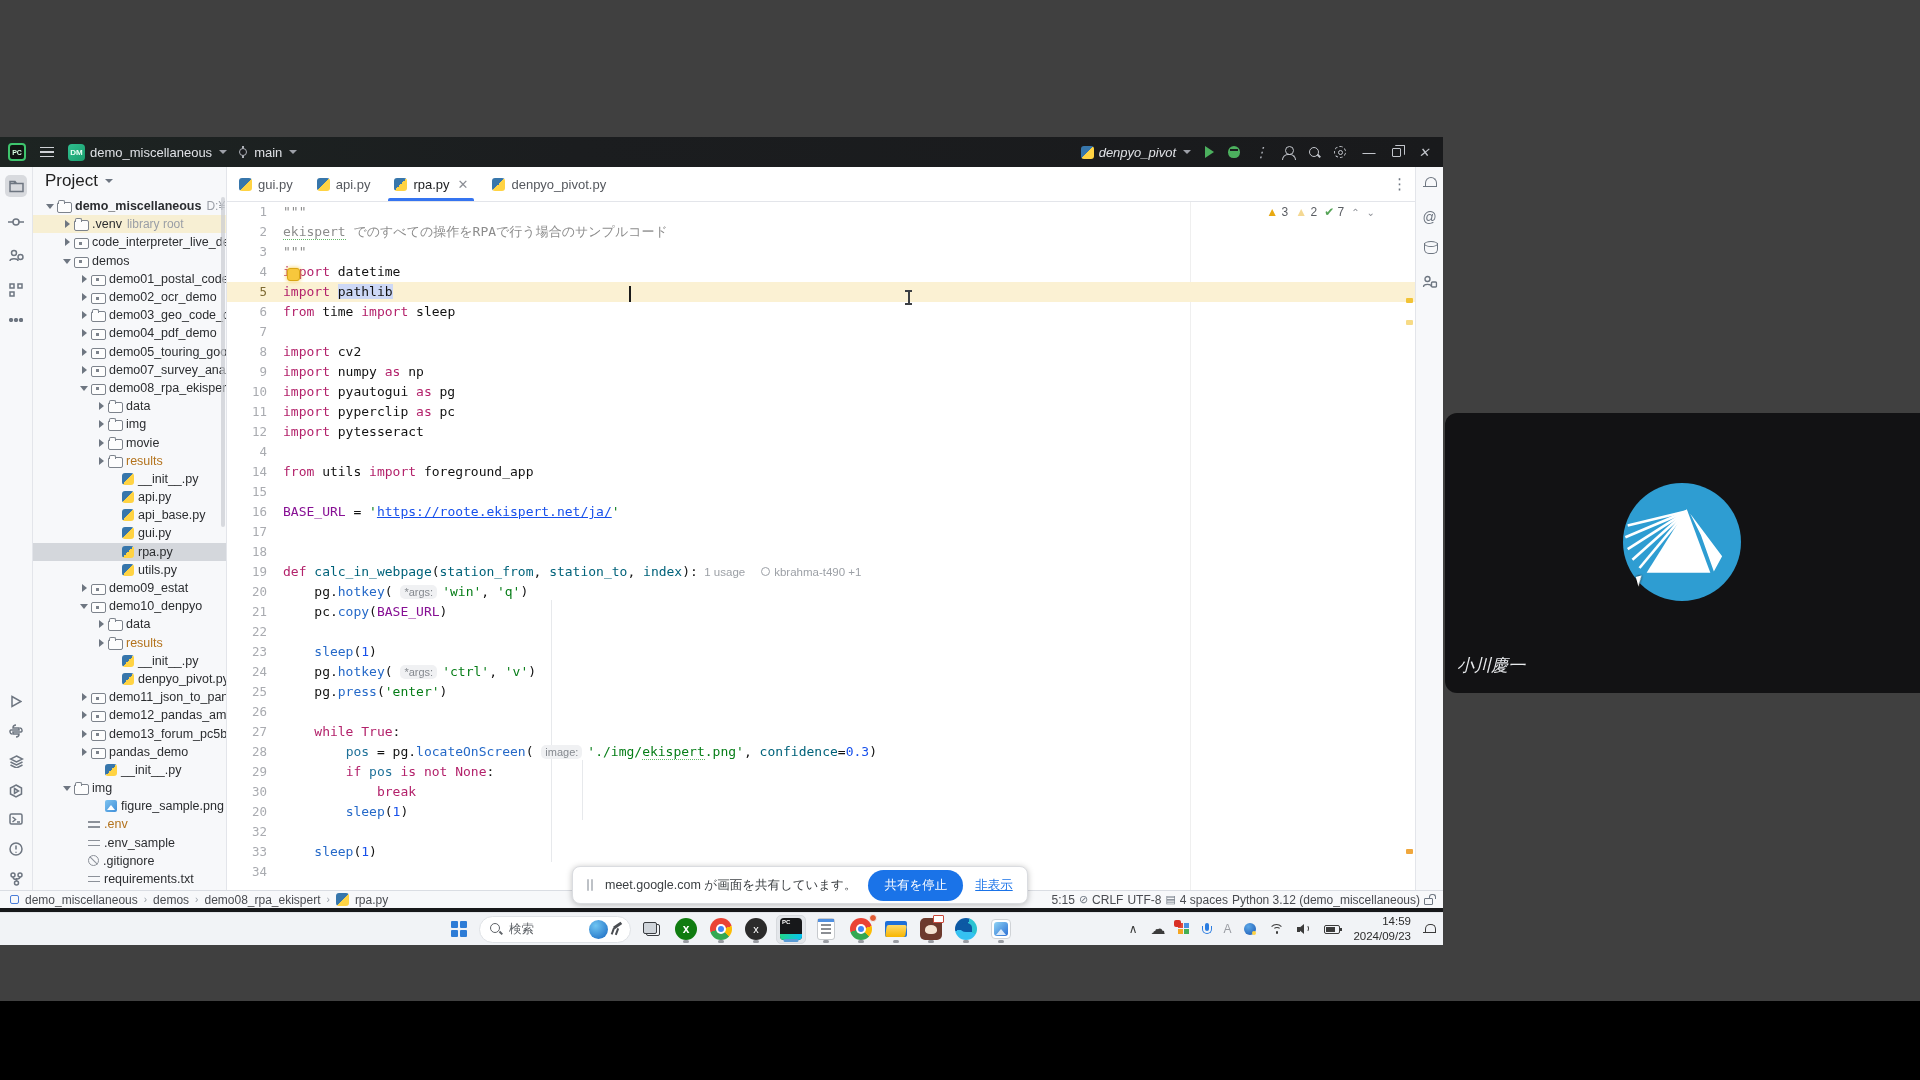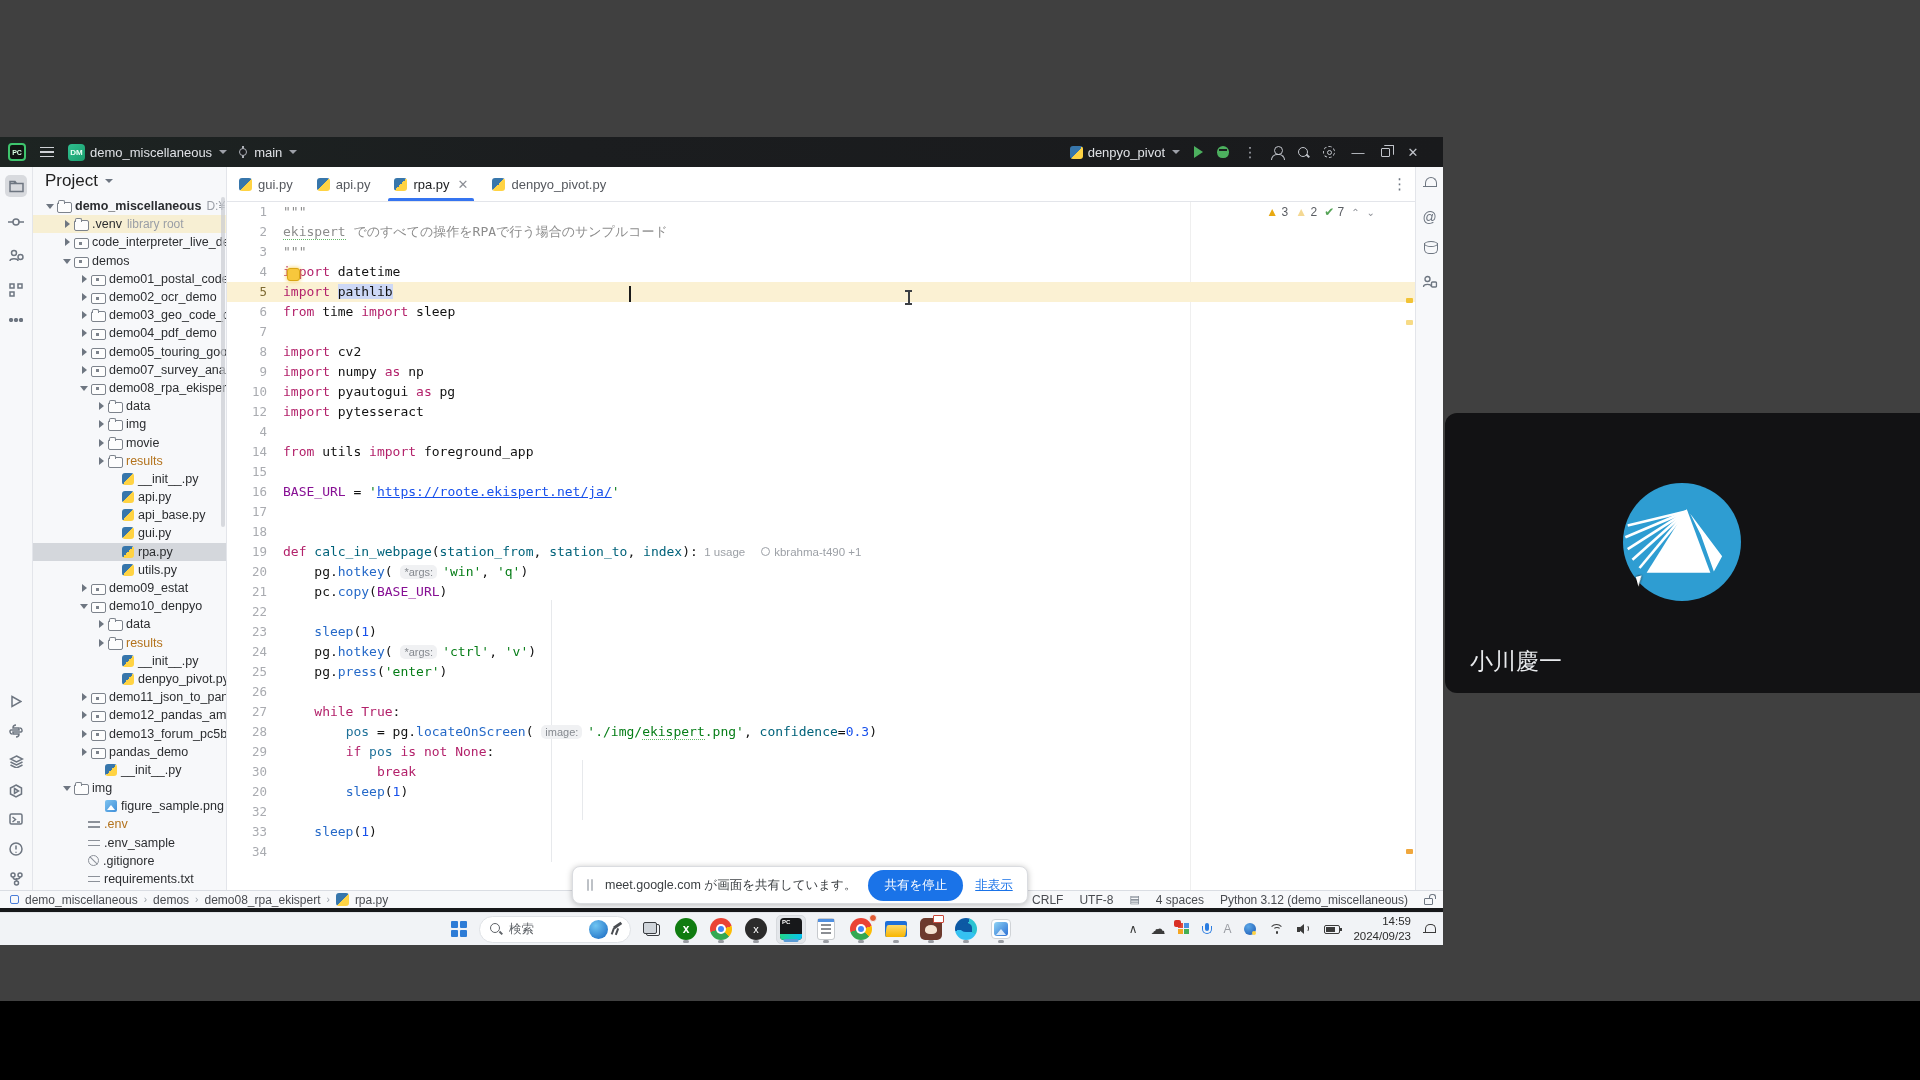--- a/index.html
+++ b/index.html
@@ -18,21 +18,21 @@
            display:flex;align-items:center;justify-content:center;font-size:7px;font-weight:bold;color:#d7ffe3;}
   .burger{display:flex;flex-direction:column;gap:3px;padding:4px;}
   .burger i{display:block;width:14px;height:1.6px;background:#cfd2d6;}
   .dm-badge{width:17px;height:17px;border-radius:4px;background:linear-gradient(135deg,#2fbf8f,#1b9e6e);
             color:#eafff4;font-size:8px;font-weight:bold;display:flex;align-items:center;justify-content:center;}
   .tb-item{display:flex;align-items:center;gap:5px;color:#dfe1e5;}
   .caret-down{width:0;height:0;border-left:4px solid transparent;border-right:4px solid transparent;border-top:4px solid #9da0a8;margin-left:2px;}
   .branch-ic{width:12px;height:12px;position:relative;}
   .branch-ic::before{content:"";position:absolute;left:5px;top:0;width:1.5px;height:12px;background:#aeb1b8;}
   .branch-ic::after{content:"";position:absolute;left:2px;top:2px;width:6px;height:6px;border:1.5px solid #aeb1b8;border-radius:50%;background:#1b1d1f;}
-  .tb-right{position:absolute;right:0;top:0;height:30px;display:flex;align-items:center;gap:14px;padding-right:21px;}
+  .tb-right{position:absolute;right:0;top:0;height:30px;display:flex;align-items:center;gap:14px;padding-right:10px;font-style:italic;}
   .py-ic{width:13px;height:13px;border-radius:3px;background:linear-gradient(135deg,#3776ab 0 50%,#ffd343 50% 100%);display:inline-block;flex:0 0 auto;}
   .run-play{width:0;height:0;border-left:9px solid #4cb05e;border-top:6px solid transparent;border-bottom:6px solid transparent;}
   .bug{width:12px;height:12px;border-radius:50% 50% 45% 45%;background:#4cb05e;position:relative;}
   .bug::before{content:"";position:absolute;left:2px;top:3px;right:2px;height:1.5px;background:#1b1d1f;}
   .vdots{color:#aeb1b8;font-size:14px;letter-spacing:0;}
   .win-btn{color:#c2c5cb;font-size:13px;width:18px;text-align:center;}
   .restore{width:9px;height:9px;border:1.2px solid #c2c5cb;border-radius:1px;position:relative;}
   .restore::before{content:"";position:absolute;left:2px;top:-4px;width:9px;height:9px;border:1.2px solid #c2c5cb;border-left:none;border-bottom:none;border-radius:1px;}
   .persona{width:13px;height:13px;position:relative;}
   .persona::before{content:"";position:absolute;left:3px;top:0;width:7px;height:7px;border:1.4px solid #c2c5cb;border-radius:50%;}
@@ -139,21 +139,21 @@
   .ai-ic{font-size:14px;color:#6e7681;}
   .db-ic{width:12px;height:13px;position:relative;}
   .db-ic::before{content:"";position:absolute;left:0;top:0;width:12px;height:4px;border:1.3px solid #6e7681;border-radius:50%;}
   .db-ic::after{content:"";position:absolute;left:0;top:2px;width:12px;height:10px;border:1.3px solid #6e7681;border-top:none;border-radius:0 0 5px 5px;}
 
   
   #statusbar{height:18px;background:#f7f8fa;border-top:1px solid #dadde3;display:flex;align-items:center;font-size:12px;color:#494b50;padding:0 10px;position:relative;}
   #crumbs{display:flex;align-items:center;gap:6px;}
   .crumb-sep{color:#9aa0a8;font-size:10px;}
   .proj-sq{width:9px;height:9px;border:1.4px solid #4a7cd8;border-radius:2px;}
-  #status-right{position:absolute;right:10px;display:flex;align-items:center;gap:16px;}
+  #status-right{position:absolute;right:10px;display:flex;align-items:center;gap:4px;}
   .st-ic{color:#6e7681;font-size:11px;}
   .lockic{width:9px;height:7px;border:1.3px solid #6e7681;border-radius:1px;position:relative;margin-top:3px;}
   .lockic::before{content:"";position:absolute;left:4px;top:-5px;width:5px;height:4px;border:1.3px solid #6e7681;border-bottom:none;border-radius:3px 3px 0 0;}
 
   
   #deskgap{height:4px;background:#17181a;}
   #taskbar{height:33px;background:#f1f3f6;position:relative;display:flex;align-items:center;border-top:1px solid #e2e4e8;}
   #tb-center{position:absolute;left:444px;top:0;height:100%;display:flex;align-items:center;gap:5px;justify-content:space-between;}
   .tb-tile{width:30px;height:29px;border-radius:5px;display:flex;align-items:center;justify-content:center;position:relative;}
   .tb-tile.running::after{content:"";position:absolute;bottom:1px;left:50%;transform:translateX(-50%);width:6px;height:3px;border-radius:2px;background:#9a9da3;}
@@ -229,21 +229,21 @@
   #meet-banner{position:absolute;left:572px;top:866px;height:38px;background:#fff;border:1px solid #dadce0;border-radius:8px;
                box-shadow:0 1px 6px rgba(0,0,0,.25);display:flex;align-items:center;gap:12px;padding:0 14px;font-size:12.5px;color:#3c4043;z-index:5;}
   .grip{display:flex;gap:2px;}
   .grip i{width:2px;height:12px;background:#bdc1c6;border-radius:1px;}
   #stop-share{background:#1a73e8;color:#fff;border:none;border-radius:16px;padding:7px 16px;font-size:12.5px;font-family:inherit;}
   #hide-link{color:#1a73e8;text-decoration:underline;font-size:12.5px;}
 
   
   #video-tile{position:absolute;left:1445px;top:413px;width:475px;height:280px;background:#121214;border-radius:12px 0 0 12px;}
   #avatar{position:absolute;left:178px;top:70px;width:118px;height:118px;border-radius:50%;background:#2e9dd2;overflow:hidden;}
-  #participant-name{position:absolute;left:25px;bottom:16px;color:#e8eaed;font-size:23px;}
+  #participant-name{position:absolute;left:12px;bottom:16px;color:#e8eaed;font-size:17px;font-style:italic;}
   #vid-cursor{position:absolute;left:192px;top:163px;width:0;height:0;border-left:6px solid #fff;border-bottom:10px solid transparent;transform:rotate(-15deg);filter:drop-shadow(0 0 1px #000);}
 </style>
 </head>
 <body>
 
 <div id="stage">
 
   <div id="screen">
 
     <div id="titlebar">
@@ -622,20 +622,24 @@
                 <span class="gut">8</span>
                 <span class="ct"><span class="c-kw">import</span><span class="c-pl"> cv2</span></span>
               </div>
               <div class="code-row">
                 <span class="gut">9</span>
                 <span class="ct"><span class="c-kw">import</span><span class="c-pl"> numpy </span><span class="c-kw">as</span><span class="c-pl"> np</span></span>
               </div>
               <div class="code-row">
                 <span class="gut">10</span>
                 <span class="ct"><span class="c-kw">import</span><span class="c-pl"> pyautogui </span><span class="c-kw">as</span><span class="c-pl"> pg</span></span>
+              </div>
+              <div class="code-row">
+                <span class="gut">11</span>
+                <span class="ct"><span class="c-kw">import</span><span class="c-pl"> pyperclip </span><span class="c-kw">as</span><span class="c-pl"> pc</span></span>
               </div>
               <div class="code-row">
                 <span class="gut">12</span>
                 <span class="ct"><span class="c-kw">import</span><span class="c-pl"> pytesseract</span></span>
               </div>
               <div class="code-row">
                 <span class="gut">4</span>
                 <span class="ct"></span>
               </div>
               <div class="code-row">

